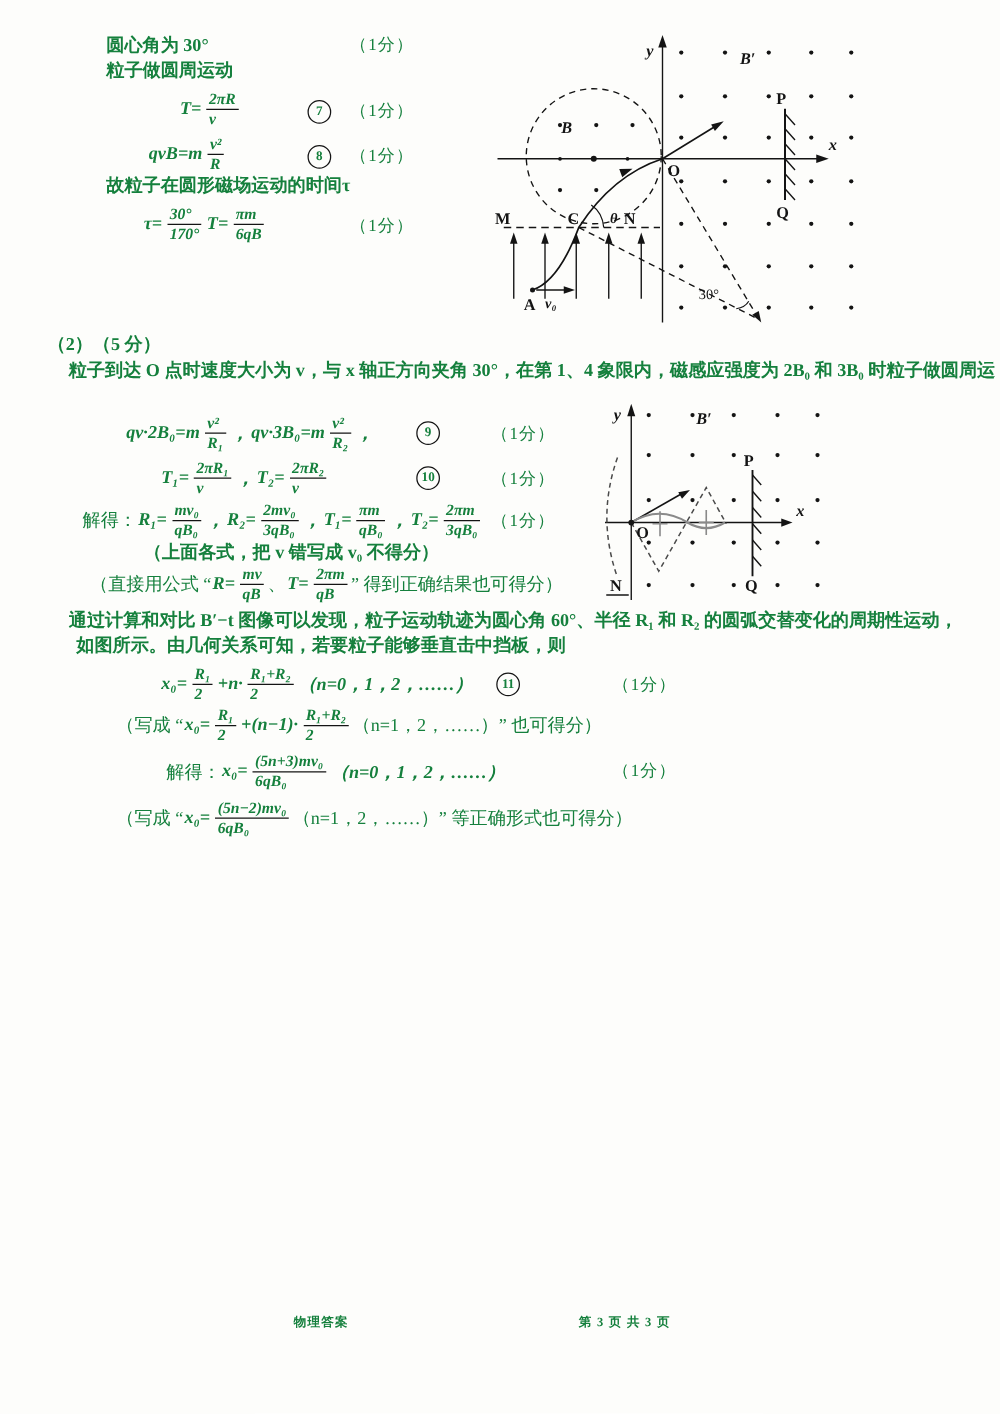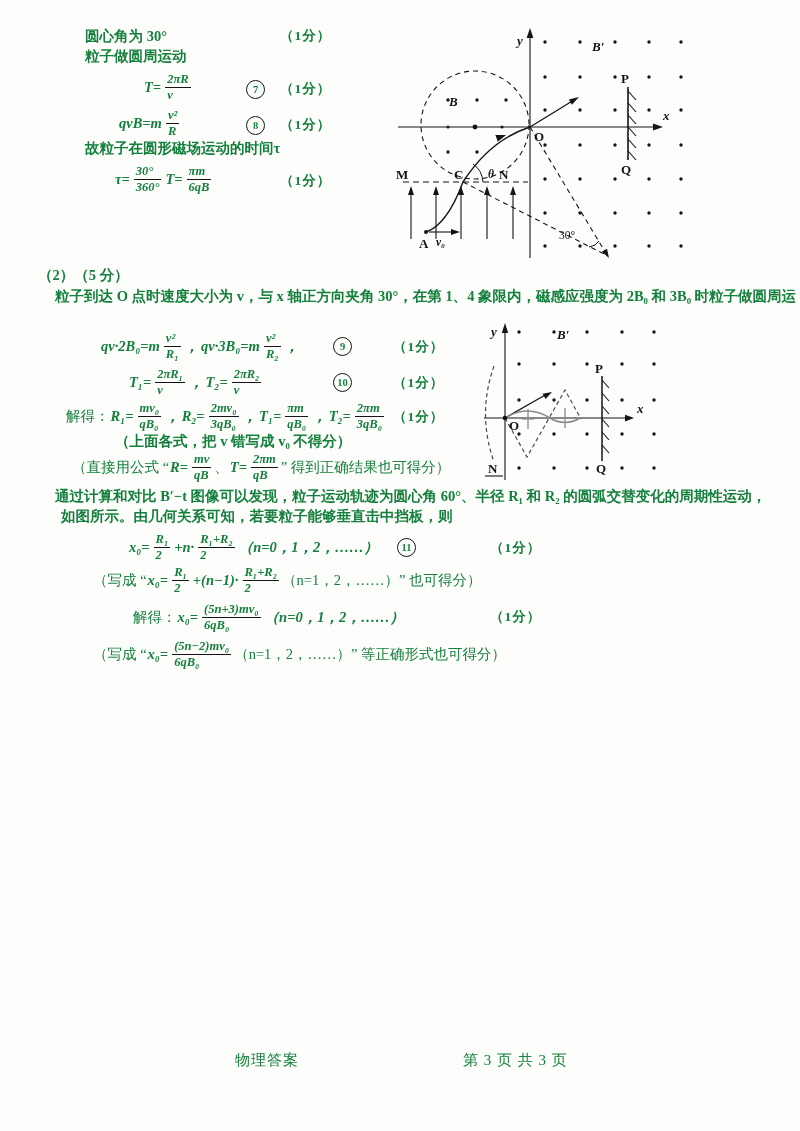--- a/index.html
+++ b/index.html
@@ -1,30 +1,30 @@
 <!DOCTYPE html>
 <html><head>
 <meta charset="utf-8">
 <style>
   html,body{margin:0;padding:0;background:#ffffff;}
   .page{position:relative;width:800px;height:1131px;background:#fdfdfb;
         font-family:"Liberation Serif","DejaVu Serif",serif;color:#15803d;overflow:hidden;padding-left:16px;}
   .abs{position:absolute;white-space:nowrap;}
   .cn{font-weight:700;font-size:14.5px;}
-  .score{font-weight:700;font-size:13.5px;letter-spacing:1px;}
+  .score{font-weight:400;font-size:13.5px;letter-spacing:1px;}
   .eqrow{display:flex;align-items:center;font-size:14.5px;font-weight:600;font-style:italic;}
   .eqrow .cnp{font-style:normal;font-weight:400;font-size:14.5px;}
   .m{margin:0 1px;}
   .frac{display:inline-block;text-align:left;line-height:1.15;font-size:12.5px;margin:0 3px;vertical-align:middle;}
   .frac .num{display:block;border-bottom:1.3px solid #141414;padding:0 2px;}
   .frac .den{display:block;padding:0 2px;}
   .tag{display:inline-flex;align-items:center;justify-content:center;width:17px;height:17px;
        border:1.4px solid #141414;border-radius:50%;font-size:10.5px;font-weight:700;
        font-style:normal;font-family:"Liberation Serif",serif;}
-  .footer{font-weight:400;font-size:15px;letter-spacing:1px;}
+  .footer{font-weight:700;font-size:10px;letter-spacing:1px;}
   svg text{font-family:"Liberation Serif","DejaVu Serif",serif;font-size:13px;fill:#141414;}
   svg text.it{font-style:italic;font-weight:700;}
   svg text.b{font-weight:700;}
   svg text.sm{font-size:11.5px;}
 </style>
 </head>
 <body>
 
 <div class="page">
 
@@ -51,21 +51,21 @@
   </div>
   <div class="abs tag" style="left:246px;top:116px">8</div>
   <div class="abs score" style="left:280px;top:116px">（1分）</div>
 
   <div class="abs cn" style="left:85px;top:139px">故粒子在圆形磁场运动的时间τ</div>
 
   <div class="abs eqrow" style="left:114px;top:158px;height:42px">
     <span class="m">τ=</span>
     <span class="frac">
         <span class="num">30°</span>
-        <span class="den">360°</span>
+        <span class="den">170°</span>
       </span>
     <span class="m">T=</span>
     <span class="frac">
         <span class="num">πm</span>
         <span class="den">6qB</span>
       </span>
   </div>
   <div class="abs score" style="left:280px;top:172px">（1分）</div>
 
   <svg class="abs" style="left:395px;top:15px" width="290" height="250" viewBox="0 0 290 250">

